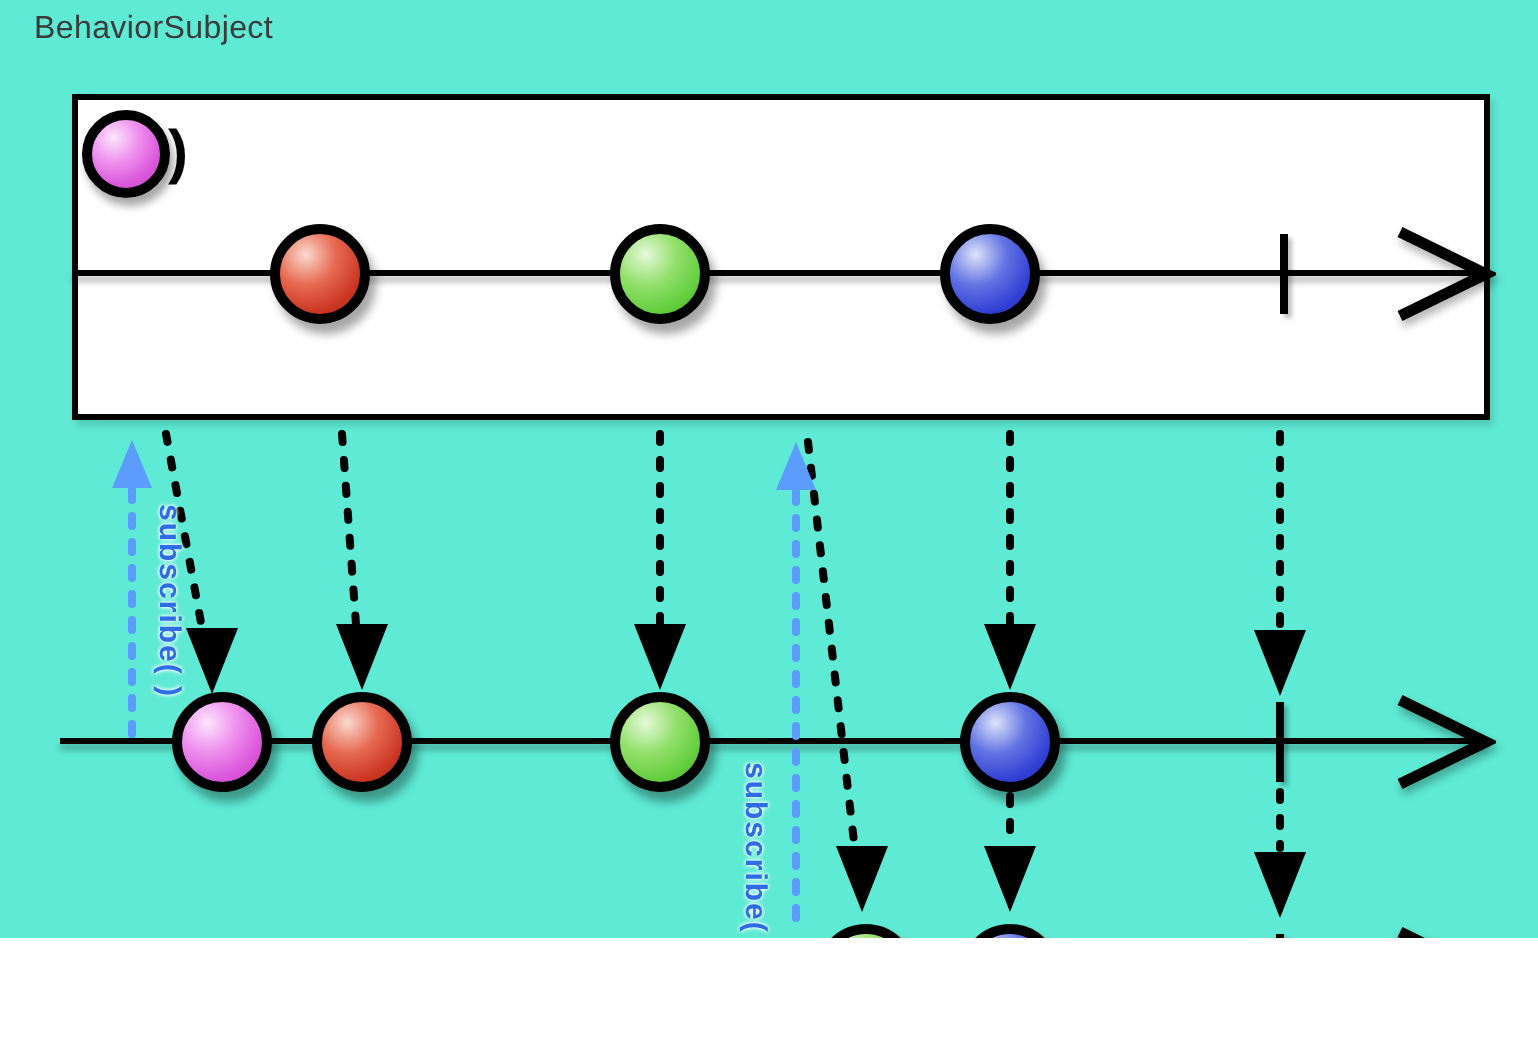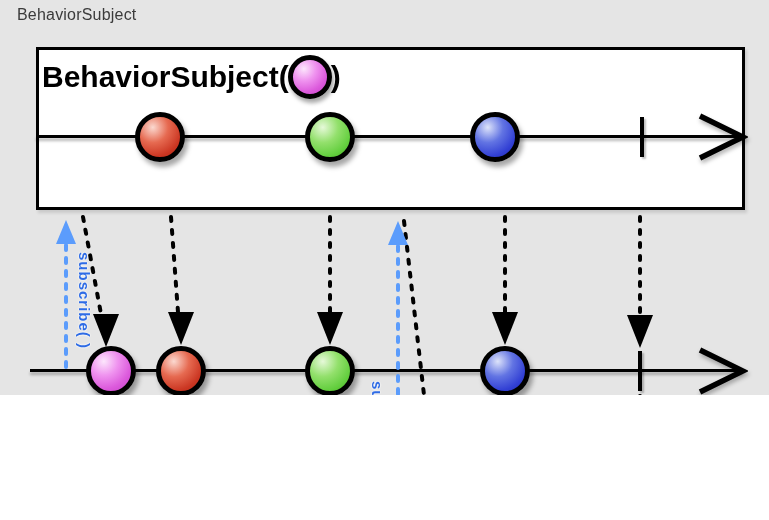--- a/index.html
+++ b/index.html
@@ -1,17 +1,17 @@
 <!DOCTYPE html>
 <html><head>
 <meta charset="utf-8">
 <style>
   html,body { margin:0; padding:0; background:#ffffff; }
   .canvas {
-    position:relative; width:769px; height:395px; background:#e5e5e5;
+    position:relative; width:769px; height:469px; background:#5eead4;
     font-family:"Liberation Sans", sans-serif; overflow:hidden;
   }
   .page-title {
     position:absolute; left:17px; top:6px;
     font-size:16px; color:#3b3b3b; letter-spacing:0.2px;
   }
   .subject-box {
     position:absolute; left:36px; top:47px; width:709px; height:163px;
     border:3px solid #000; background:#fff; box-sizing:border-box;
     box-shadow:2px 3px 3px rgba(0,0,0,0.12);
@@ -52,21 +52,20 @@
 </style>
 </head>
 <body>
 
 <div class="canvas">
 
   <div class="page-title">BehaviorSubject</div>
 
   <div class="subject-box"></div>
   <div class="box-label">
-    <span>BehaviorSubject(</span>
     <span class="marble small m-magenta"></span>
     <span>)</span>
   </div>
 
   <div class="timeline-line" style="left:36px; top:135px; width:706px;"></div>
   <div class="timeline-line" style="left:30px; top:369px; width:712px;"></div>
   <div class="timeline-line" style="left:370px; top:485px; width:372px;"></div>
 
   <div class="tick" style="left:640px; top:117px;"></div>
   <div class="tick" style="left:638px; top:351px;"></div>

